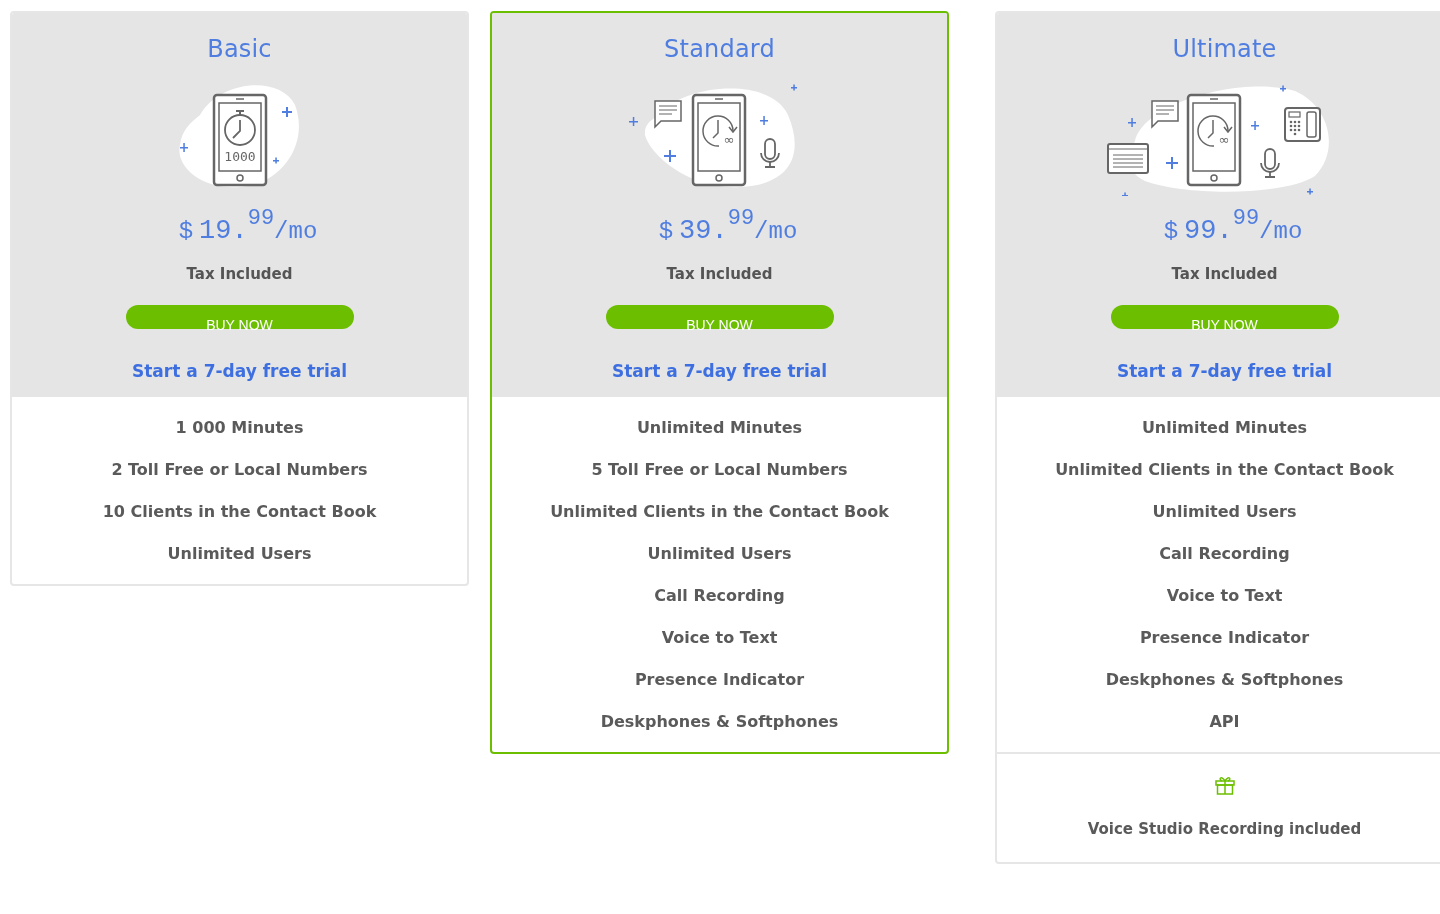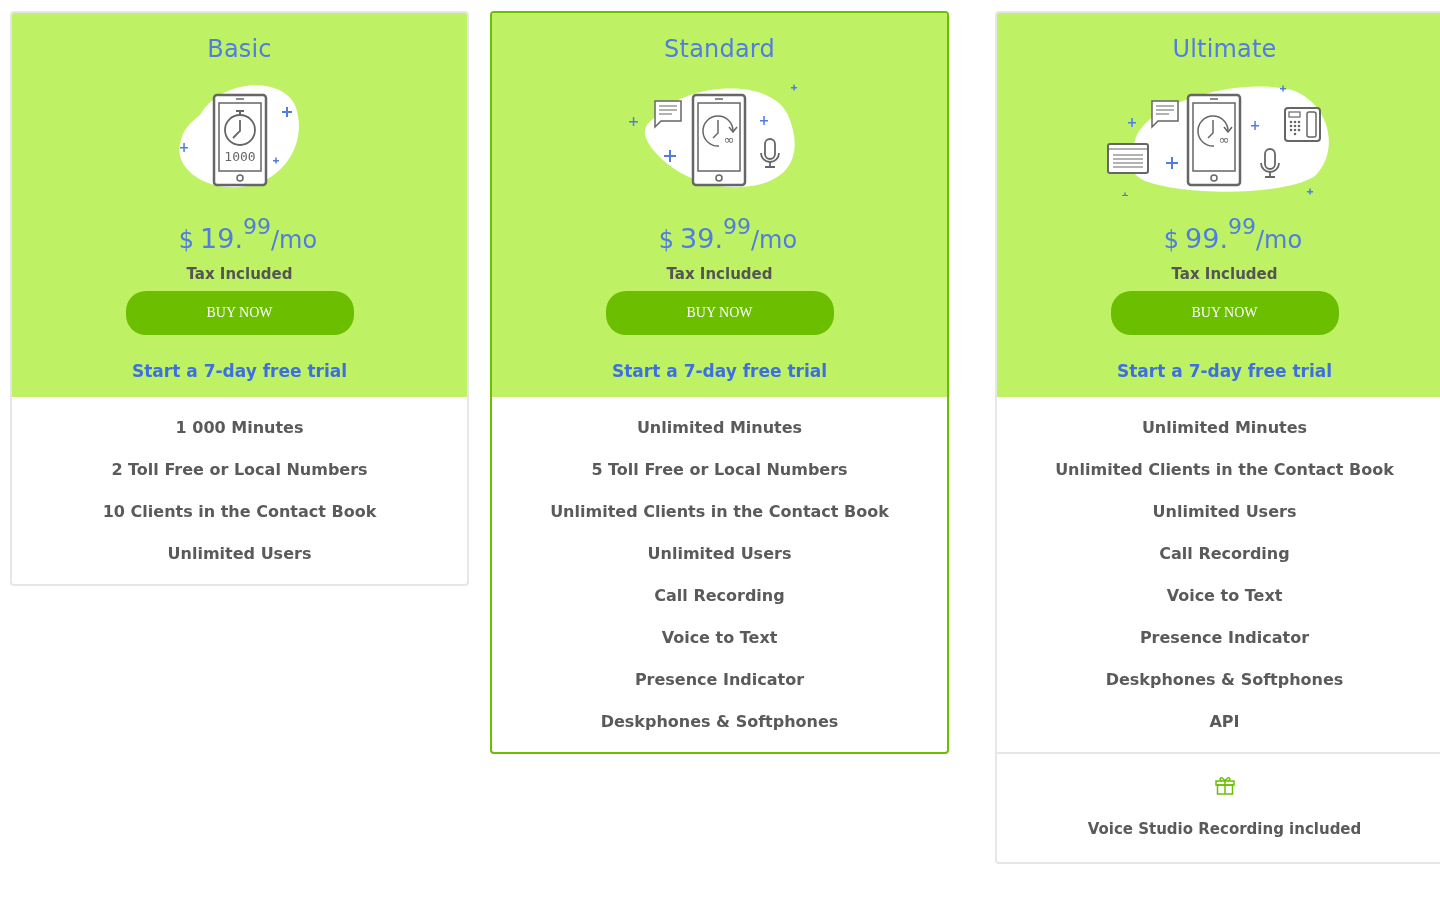--- a/index.html
+++ b/index.html
@@ -8,43 +8,43 @@
     font-family: "DejaVu Sans", "Liberation Sans", sans-serif;
     position: relative;
   }
   .card {
     position: absolute; top: 11px; width: 459px;
     border: 2px solid #e6e6e6; border-radius: 4px; background: #fff;
     overflow: hidden;
   }
   .card.featured { border-color: #6cbe00; }
   .card-top {
-    background: #bef264; height: 384px; position: relative; text-align: center;
+    background: #e5e5e5; height: 384px; position: relative; text-align: center;
   }
   .plan-name {
     position: absolute; top: 22px; left: 0; right: 0;
     color: #4f7de0; font-size: 24px; font-weight: normal; letter-spacing: 0.2px;
   }
   .illus { position: absolute; top: 62px; left: 50%; transform: translateX(-50%); }
   .price {
     position: absolute; top: 198px; left: 17px; right: 0;
-    color: #4f7de0; font-size: 27px; line-height: 56px;
+    color: #4f7de0; font-size: 27px; line-height: 40px; font-family: Liberation Mono, monospace;
   }
   .price .cur { font-size: 24px; margin-right: 6px; }
   .price .cents { font-size: 22px; position: relative; top: -14px; }
   .price .per { font-size: 24px; }
   .tax {
     position: absolute; top: 252px; left: 0; right: 0;
     color: #555; font-size: 15px; font-weight: bold;
   }
   .buy {
-    position: absolute; top: 278px; left: 50%; transform: translateX(-50%);
-    width: 228px; height: 44px; border-radius: 20px; background: #6cbe00;
+    position: absolute; top: 292px; left: 50%; transform: translateX(-50%);
+    width: 228px; height: 24px; border-radius: 20px; background: #6cbe00;
     color: #fff; font-size: 14px; line-height: 40px; border: none; cursor: pointer;
-    font-family: Liberation Serif, serif;
+    font-family: Liberation Sans, sans-serif;
   }
   .trial {
     position: absolute; top: 348px; left: 0; right: 0;
     color: #3d6fe0; font-size: 17px; font-weight: bold; text-decoration: none;
     cursor: pointer;
   }
   .features { padding-top: 13px; padding-bottom: 6px; }
   .feature {
     height: 42px; line-height: 36px; text-align: center; color: #5a5a5a;
     font-size: 16px; font-weight: bold;

